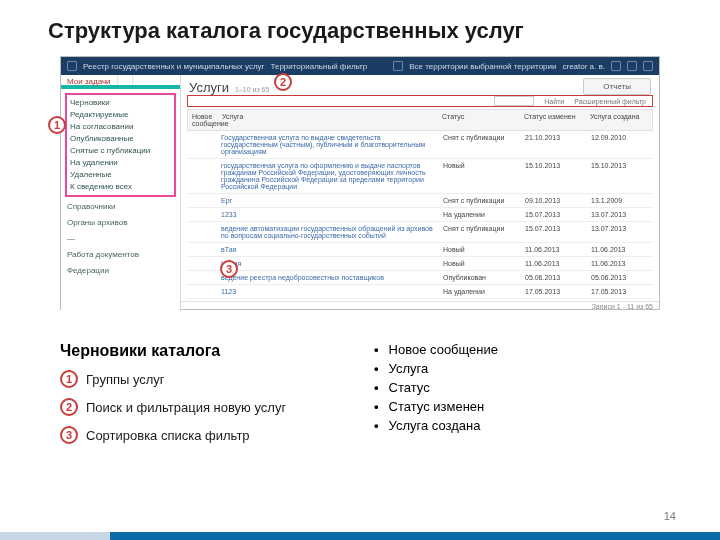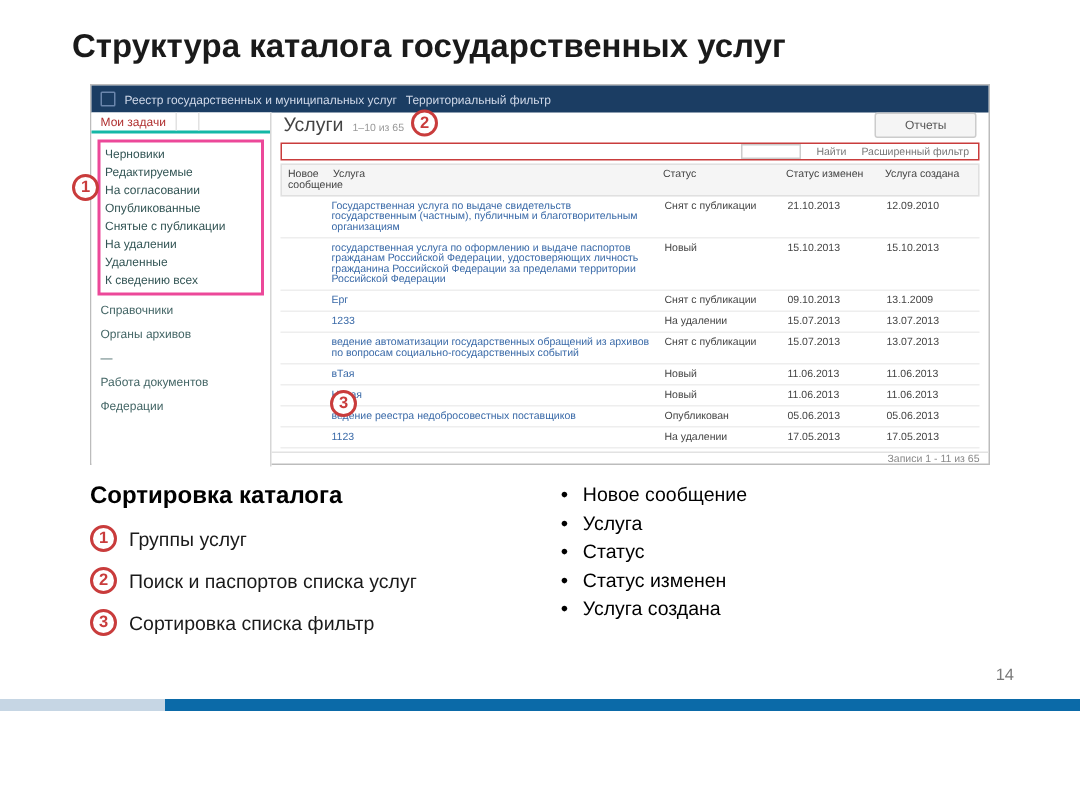--- a/index.html
+++ b/index.html
@@ -1,32 +1,32 @@
 <!DOCTYPE html>
 <html><head>
 <meta charset="utf-8">
 <style>
 *{box-sizing:border-box;margin:0;padding:0;font-family:Arial,Helvetica,sans-serif}
 html,body{width:720px;height:540px;background:#fff;overflow:hidden}
-.slide{position:relative;width:720px;height:474px;padding:18px 48px 0 48px}
+.slide{position:relative;width:720px;height:540px;padding:18px 48px 0 48px}
 .title{font-size:22px;font-weight:700;color:#1a1a1a;margin-bottom:12px}
-.shot{position:relative;width:600px;height:254px;margin:0 auto 12px;border:1px solid #bcbcbc}
+.shot{position:relative;width:600px;height:254px;margin:0 auto 32px;border:1px solid #bcbcbc}
 .topbar{height:18px;background:#1b3d63;display:flex;align-items:center;color:#cfd8e8;font-size:8px;padding:0 6px;justify-content:space-between}
 .topbar .left,.topbar .right{display:flex;gap:6px;align-items:center}
 .topbar .iconbox{width:10px;height:10px;border:1px solid #6b86ac;border-radius:1px}
 .appbody{display:flex;height:236px}
 .sidebar{width:120px;border-right:1px solid #d6d6d6;font-size:8px;color:#4b4b4b;background:#fff}
-.tabrow{height:14px;border-bottom:2px solid #14b8a6;display:flex}
+.tabrow{height:14px;border-bottom:4px solid #14b8a6;display:flex}
 .tabrow .tab{padding:2px 6px;border-right:1px solid #e2e2e2;color:#666}
 .tabrow .tab.active{color:#b03030}
 .sbgroup{border:2px solid #ec4899;margin:4px;padding:2px 3px}
 .sbgroup div{line-height:12px;color:#355}
 .sbsec{margin:4px 6px;color:#466;line-height:12px}
 .main{flex:1;display:flex;flex-direction:column}
-.pagehead{display:flex;align-items:flex-start;justify-content:space-between;height:26px;padding:0 8px}
+.pagehead{display:flex;align-items:flex-end;justify-content:space-between;height:26px;padding:0 8px}
 .pagehead .h1{font-size:13px;color:#444;font-weight:400}
 .pagehead .meta{font-size:7px;color:#999}
 .pagehead .right{display:flex;gap:4px;align-items:center}
 .btn{font-size:8px;padding:3px 19px;border-radius:2px;border:1px solid #ccc;background:#f5f5f5;color:#555}
 .btn.primary{background:#e36b2e;border-color:#e36b2e;color:#fff}
 .filterbar{border:1px solid #c93c3c;margin:0 6px;height:14px;display:flex;align-items:center;justify-content:flex-end;gap:10px;padding:0 6px;font-size:7px;color:#777}
 .filterbar .srch{border:1px solid #ccc;height:10px;width:40px}
 .table{margin:2px 6px;font-size:7px;color:#444}
 .thead{display:flex;background:#f5f5f5;border:1px solid #e0e0e0}
 .thead>div,.trow>div{padding:3px 4px}
@@ -56,20 +56,28 @@
 <div class="slide">
   <div class="title">Структура каталога государственных услуг</div>
 
   <div class="shot">
     <div class="topbar">
       <div class="left">
         <span class="iconbox"></span>
         <span>Реестр государственных и муниципальных услуг</span>
         <span>Территориальный фильтр</span>
       </div>
+      <div class="right">
+        <span class="iconbox"></span>
+        <span>Все территории выбранной территории</span>
+        <span>creator a. в.</span>
+        <span class="iconbox"></span>
+        <span class="iconbox"></span>
+        <span class="iconbox"></span>
+      </div>
     </div>
     <div class="appbody">
       <div class="sidebar">
         <div class="tabrow">
           <div class="tab active">Мои задачи</div>
           <div class="tab">&nbsp;</div>
         </div>
         <div class="sbgroup">
           <div>Черновики</div>
           <div>Редактируемые</div>
@@ -179,28 +187,28 @@
       </div>
     </div>
   </div>
 
   <div class="marker m1">1</div>
   <div class="marker m2">2</div>
   <div class="marker m3">3</div>
 
   <div class="cols">
     <div class="col">
-      <div class="colh">Сортировка каталога</div>
+      <div class="colh">Черновики каталога</div>
       <div class="legendrow">
           <span class="badge">1</span>
           <span>Группы услуг</span>
         </div>
       <div class="legendrow">
           <span class="badge">2</span>
-          <span>Поиск и паспортов списка услуг</span>
+          <span>Поиск и фильтрация новую услуг</span>
         </div>
       <div class="legendrow">
           <span class="badge">3</span>
           <span>Сортировка списка фильтр</span>
         </div>
     </div>
     <div class="col">
       <div class="bul">
           <span class="dot">•</span>
           <span>Новое сообщение</span>

